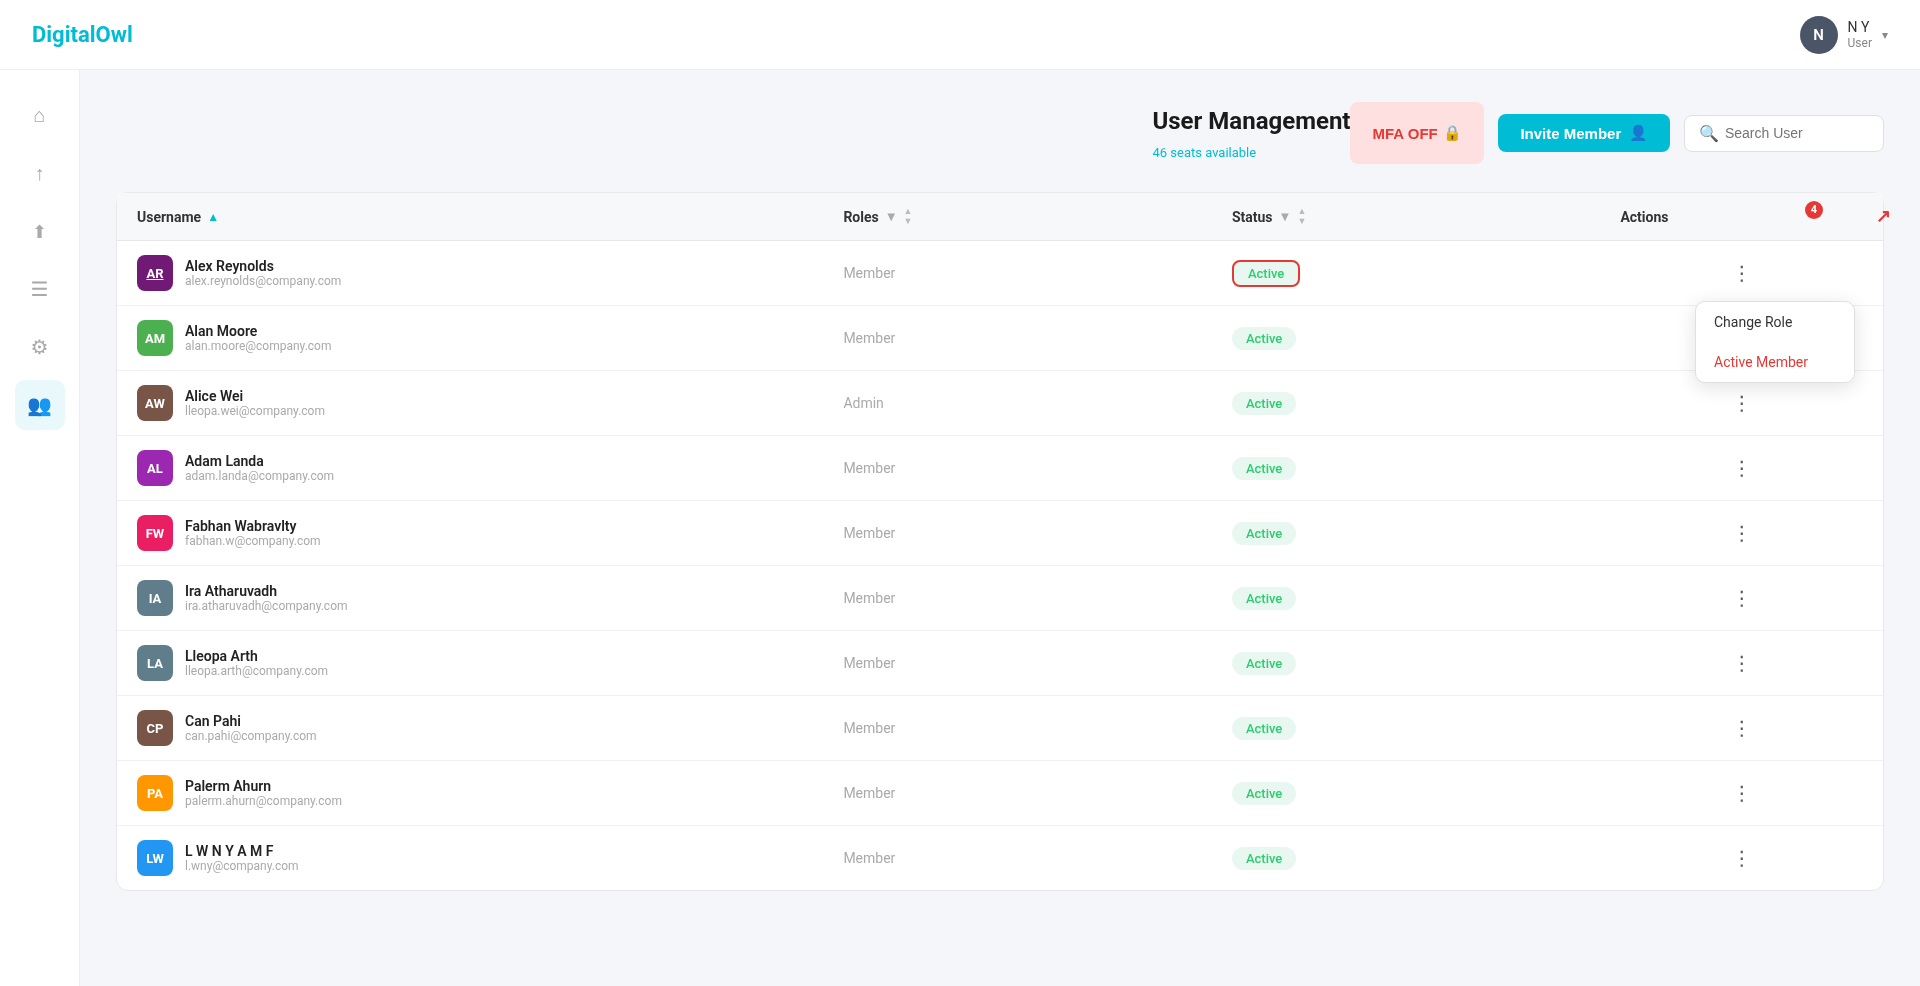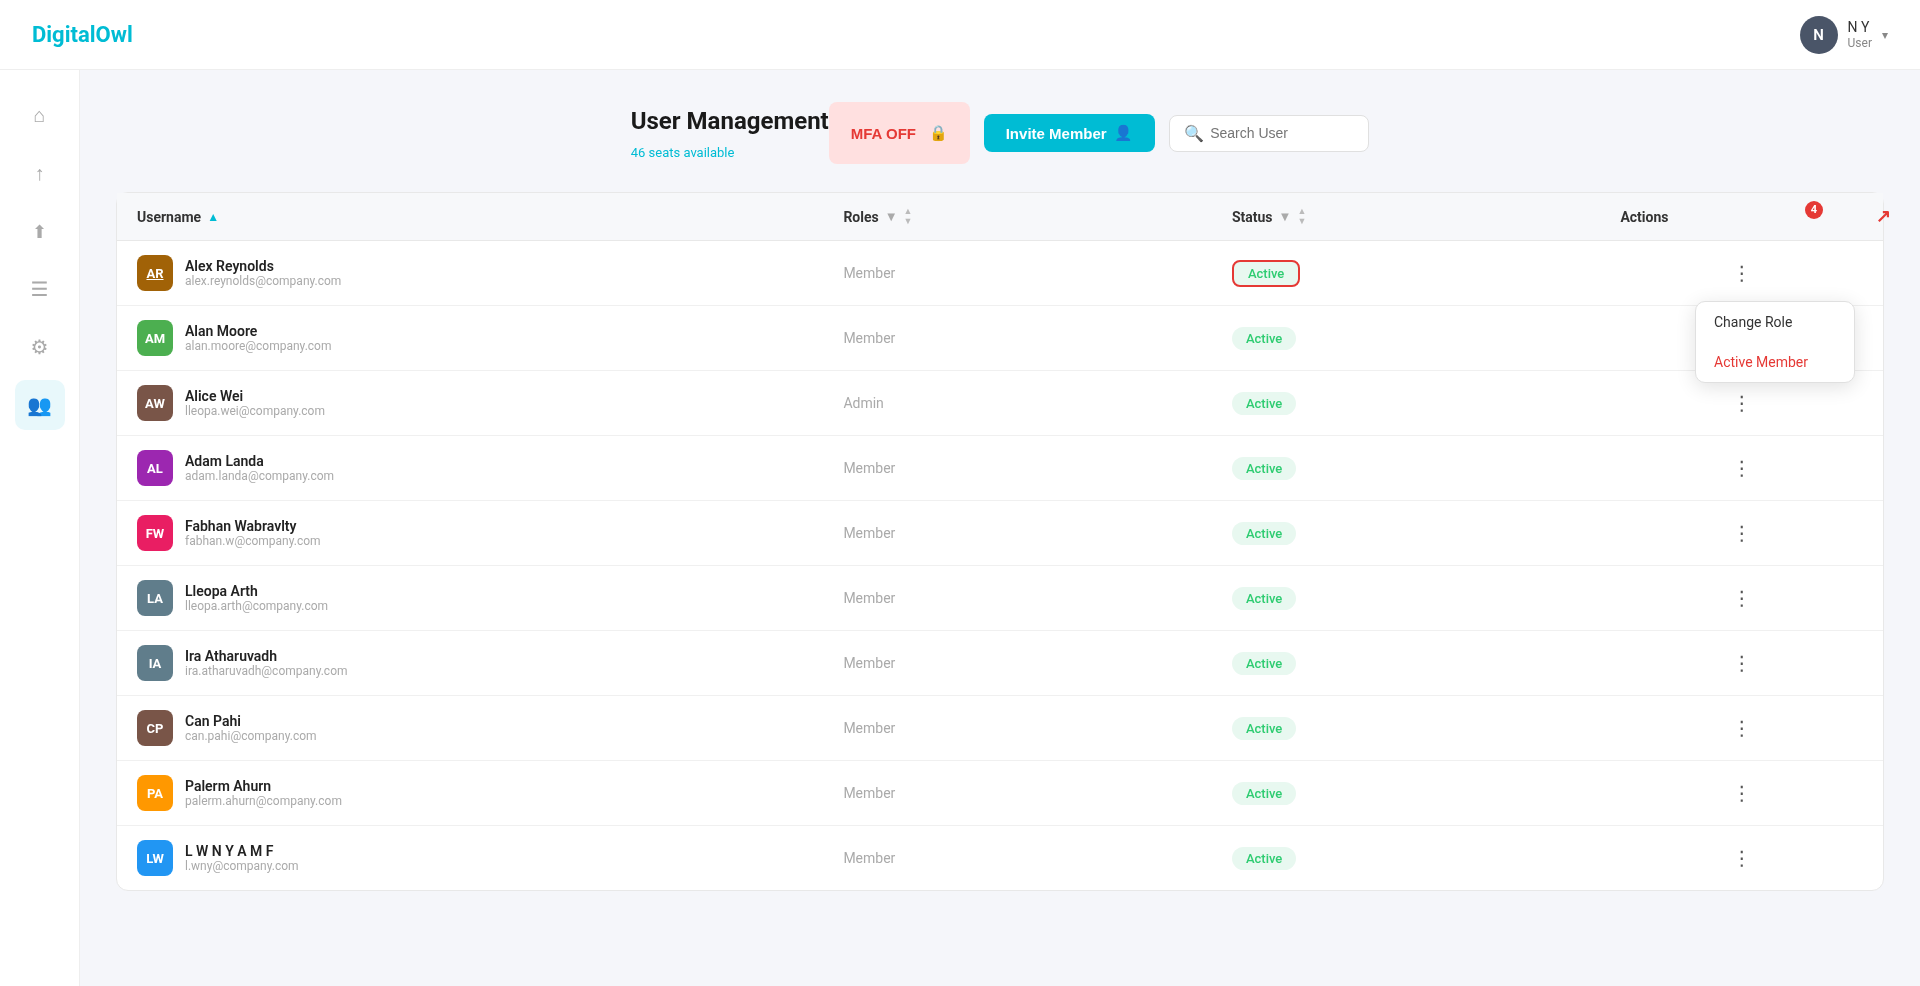--- a/index.html
+++ b/index.html
@@ -82,21 +82,21 @@
       margin-left: 80px;
       padding: 32px 36px;
       flex: 1;
       min-height: calc(100vh - 70px);
     }
 
     
     .page-header {
       display: flex;
       align-items: center;
-      justify-content: center;
+      justify-content: flex-end;
       margin-bottom: 28px;
     }
     .page-title-block h1 {
       font-size: 24px;
       font-weight: 700;
       color: #1a1a1a;
     }
     .seats-available {
       font-size: 13px;
       color: #00bcd4;
@@ -109,21 +109,21 @@
     }
     .btn-mfa {
       background: #ffe0e0;
       color: #e53935;
       border: none;
       padding: 22px 22px;
       border-radius: 8px;
       font-size: 15px;
       font-weight: 600;
       cursor: pointer;
-      display: flex; align-items: center; gap: 13px;
+      display: flex; align-items: center; gap: 6px;
     }
     .btn-invite {
       background: #00bcd4;
       color: #fff;
       border: none;
       padding: 10px 22px;
       border-radius: 8px;
       font-size: 15px;
       font-weight: 600;
       cursor: pointer;
@@ -389,21 +389,21 @@
                 <span style="color:#e53935; font-size:18px; position:absolute; right:-28px; top:-4px;">↗</span>
               </div>
             </th>
           </tr>
         </thead>
         <tbody id="table-body">
 
         <tr class="highlighted">
               <td>
       <div class="user-cell">
-        <div class="user-avatar-sm" style="background:#a16207; color:#fff;text-decoration:underline;">
+        <div class="user-avatar-sm" style="background:#701a75; color:#fff;text-decoration:underline;">
           AR
         </div>
         <div class="user-info-cell">
           <div class="username">Alex Reynolds</div>
           <div class="email">alex.reynolds@company.com</div>
         </div>
       </div>
               </td>
               <td><span style="color:#aaa;">Member</span></td>
               <td><span class="highlighted-status">Active</span></td>
@@ -470,41 +470,41 @@
       </div>
               </td>
               <td><span style="color:#aaa;">Member</span></td>
               <td><span class="status-badge status-active">Active</span></td>
               <td class="actions-cell" style="position: relative;"><button class="more-btn">⋮</button></td>
             </tr>
             <tr>
               <td>
       <div class="user-cell">
         <div class="user-avatar-sm" style="background:#607d8b; color:#fff;">
+          IA
+        </div>
+        <div class="user-info-cell">
+          <div class="username">Ira Atharuvadh</div>
+          <div class="email">ira.atharuvadh@company.com</div>
+        </div>
+      </div>
+              </td>
+              <td><span style="color:#aaa;">Member</span></td>
+              <td><span class="status-badge status-active">Active</span></td>
+              <td class="actions-cell" style="position: relative;"><button class="more-btn">⋮</button></td>
+            </tr>
+            <tr>
+              <td>
+      <div class="user-cell">
+        <div class="user-avatar-sm" style="background:#607d8b; color:#fff;">
           LA
         </div>
         <div class="user-info-cell">
           <div class="username">Lleopa Arth</div>
           <div class="email">lleopa.arth@company.com</div>
-        </div>
-      </div>
-              </td>
-              <td><span style="color:#aaa;">Member</span></td>
-              <td><span class="status-badge status-active">Active</span></td>
-              <td class="actions-cell" style="position: relative;"><button class="more-btn">⋮</button></td>
-            </tr>
-            <tr>
-              <td>
-      <div class="user-cell">
-        <div class="user-avatar-sm" style="background:#607d8b; color:#fff;">
-          IA
-        </div>
-        <div class="user-info-cell">
-          <div class="username">Ira Atharuvadh</div>
-          <div class="email">ira.atharuvadh@company.com</div>
         </div>
       </div>
               </td>
               <td><span style="color:#aaa;">Member</span></td>
               <td><span class="status-badge status-active">Active</span></td>
               <td class="actions-cell" style="position: relative;"><button class="more-btn">⋮</button></td>
             </tr>
             <tr>
               <td>
       <div class="user-cell">

